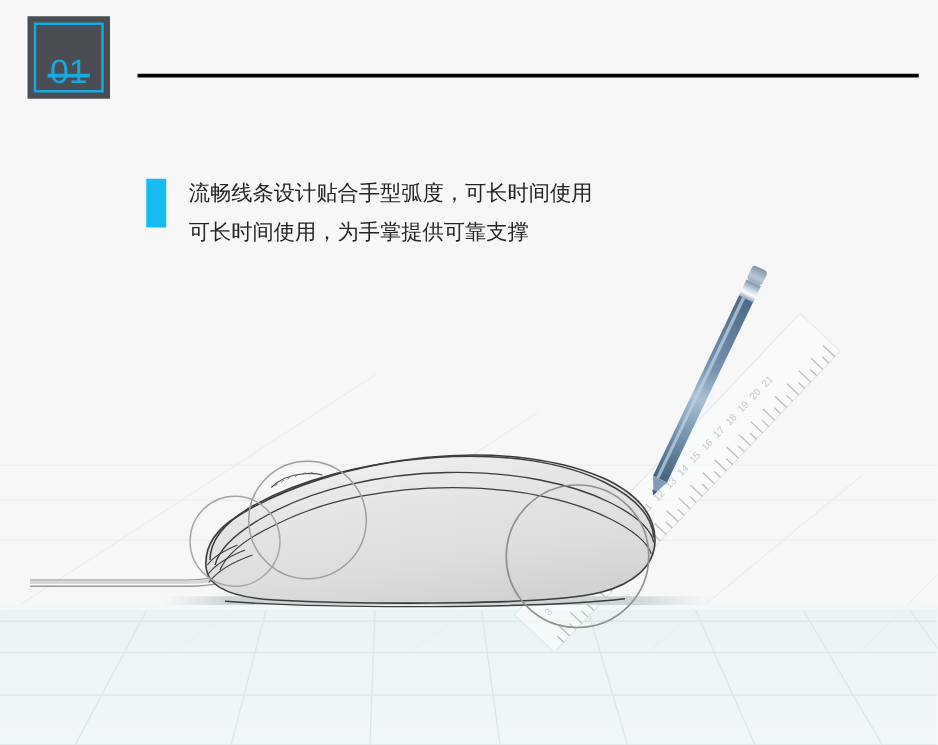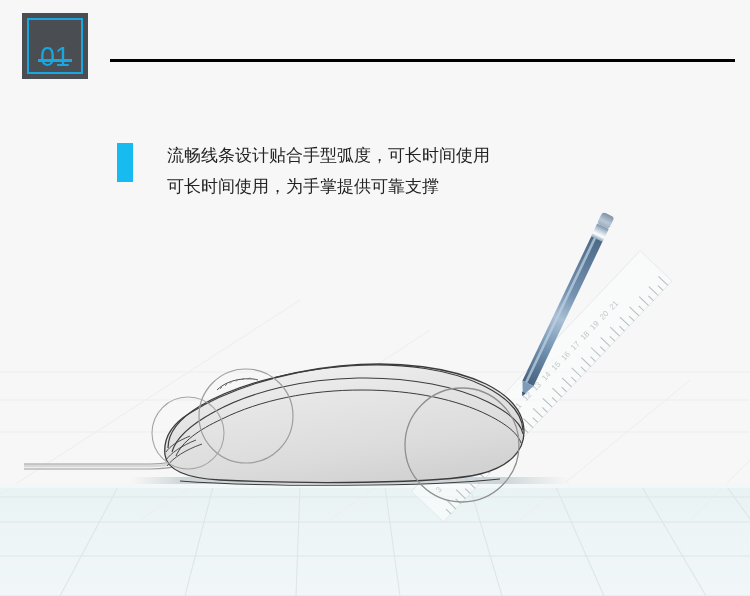--- a/index.html
+++ b/index.html
@@ -101,21 +101,21 @@
     align-items: flex-start;
   }
   .copy-marker {
     width: 16px;
     height: 39px;
     background: #18bbf0;
     flex: 0 0 auto;
     margin-top: 3px;
   }
   .copy-text {
-    margin-left: 34px;
+    margin-left: 18px;
     color: #232323;
     font-size: 17px;
     line-height: 31px;
     font-family: "DejaVu Sans", "Liberation Sans", sans-serif;
     white-space: nowrap;
   }
   .copy-line { display: block; }
 </style>
 </head>
 <body>

